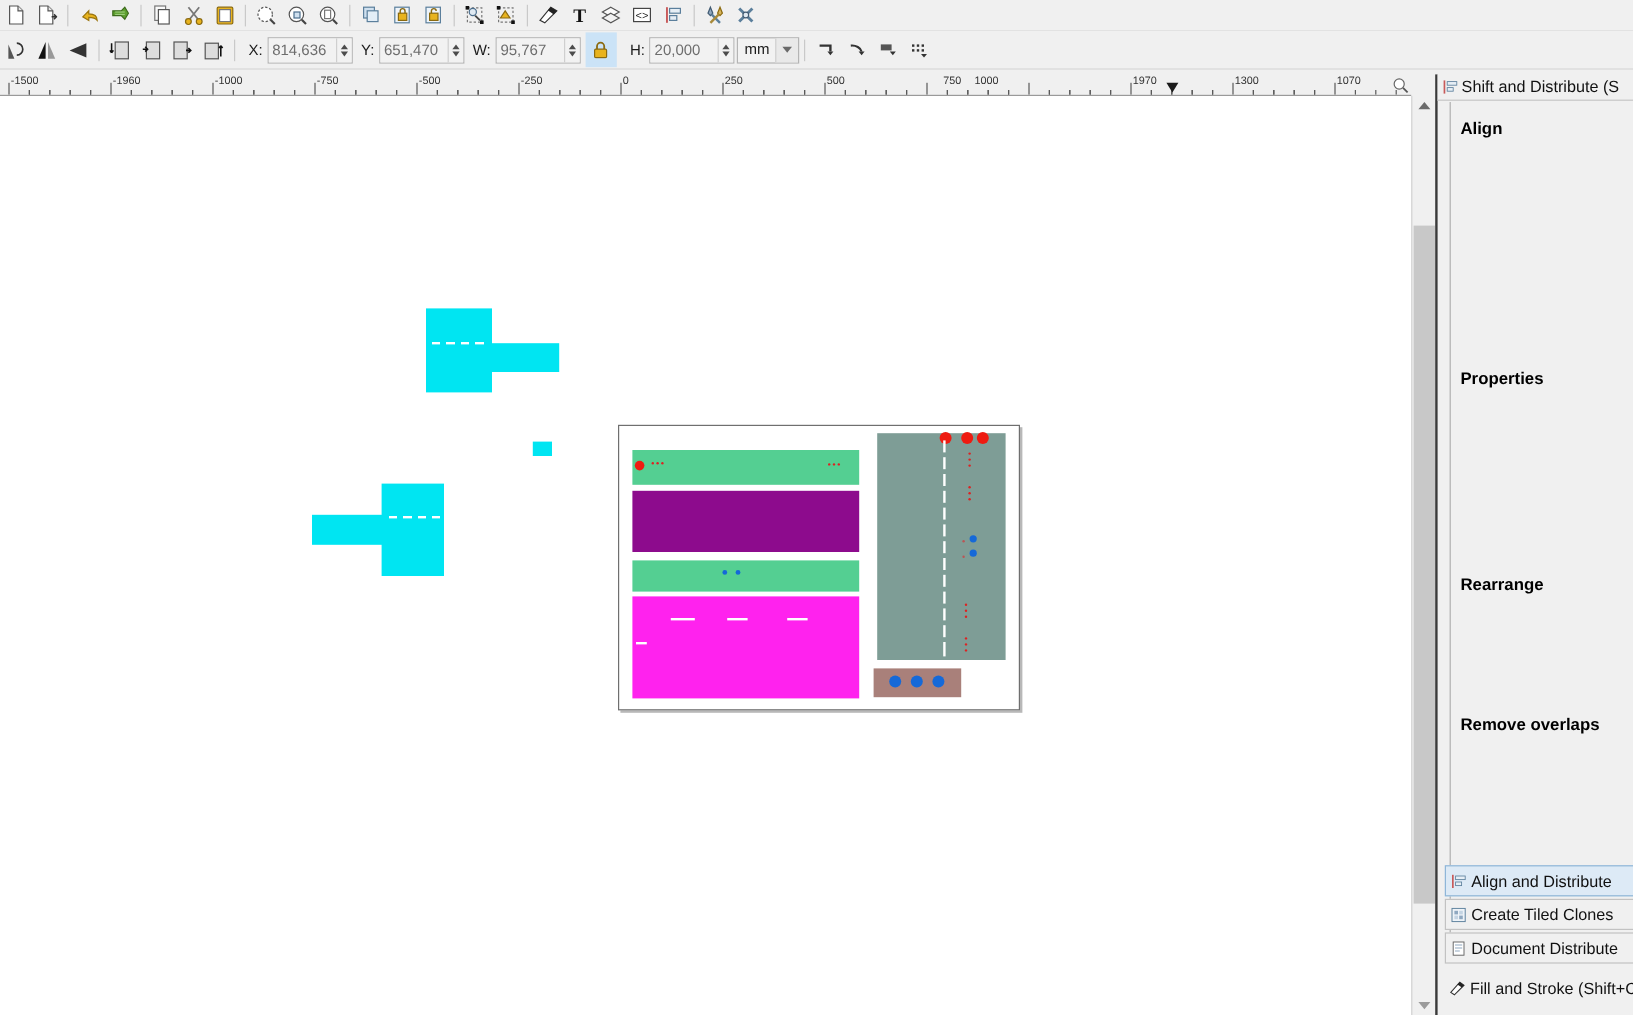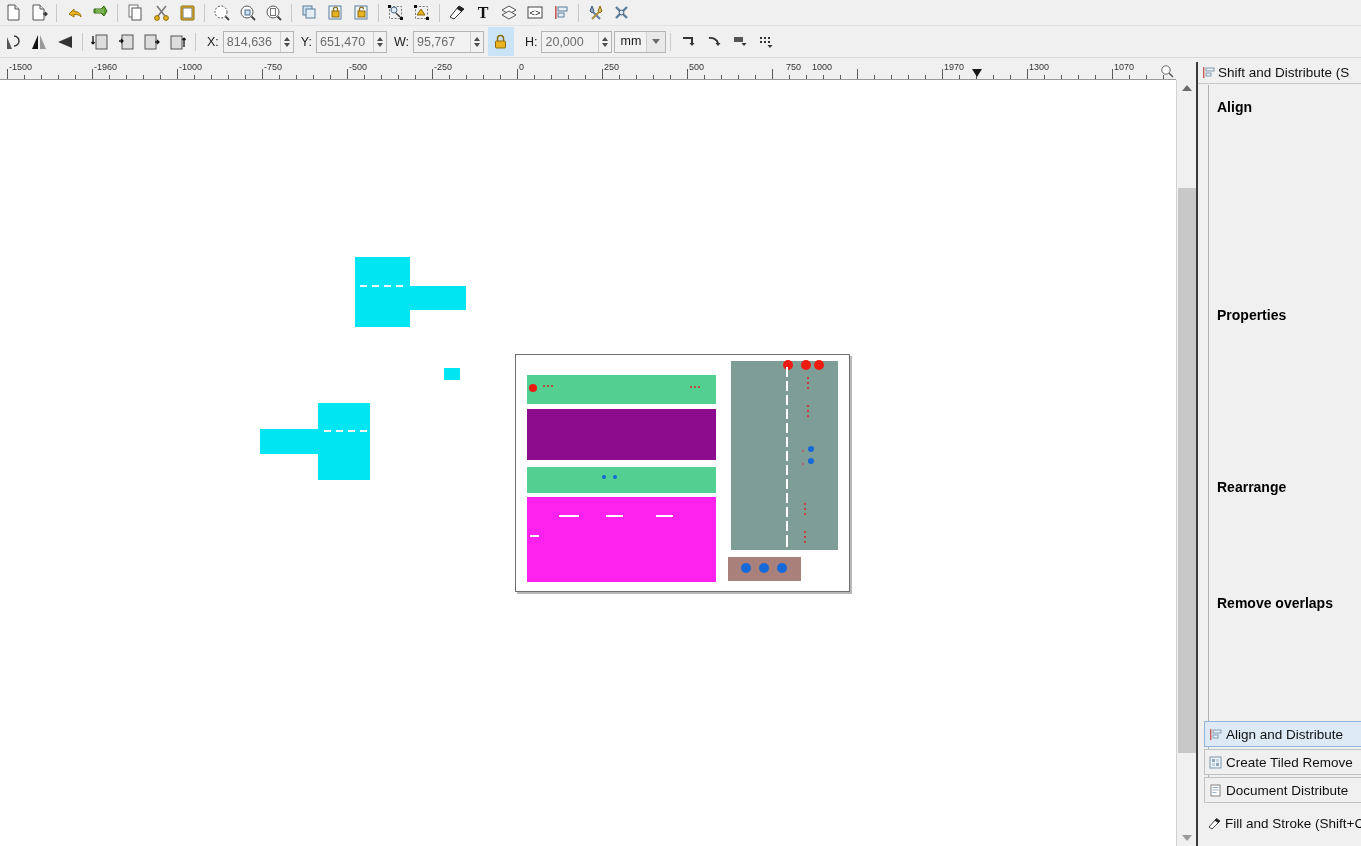--- a/index.html
+++ b/index.html
@@ -826,21 +826,21 @@
     <div class="dock-tab" style="top:687px;">
       <span class="icon-sm">
         <svg width="13" height="13" viewBox="0 0 13 13">
             <rect x="1" y="1" width="11" height="11" fill="#eef3f8" stroke="#5b7f9c" stroke-width="0.8"></rect>
             <rect x="3" y="3" width="3" height="3" fill="#8fa8c0"></rect>
             <rect x="7" y="3" width="3" height="3" fill="#c4d4e3"></rect>
             <rect x="3" y="7" width="3" height="3" fill="#c4d4e3"></rect>
             <rect x="7" y="7" width="3" height="3" fill="#8fa8c0"></rect>
           </svg>
       </span>
-      <span>Create Tiled Remove</span>
+      <span>Create Tiled Clones</span>
     </div>
 
     <div class="dock-tab" style="top:715px;">
       <span class="icon-sm">
         <svg width="13" height="13" viewBox="0 0 13 13">
             <rect x="2" y="1" width="9" height="11" fill="#fff" stroke="#666" stroke-width="0.8"></rect>
             <path d="M3.5 3.5 h6 M3.5 6 h6 M3.5 8.5 h4" stroke="#8fa8c0" stroke-width="0.9"></path>
           </svg>
       </span>
       <span>Document Distribute</span>

